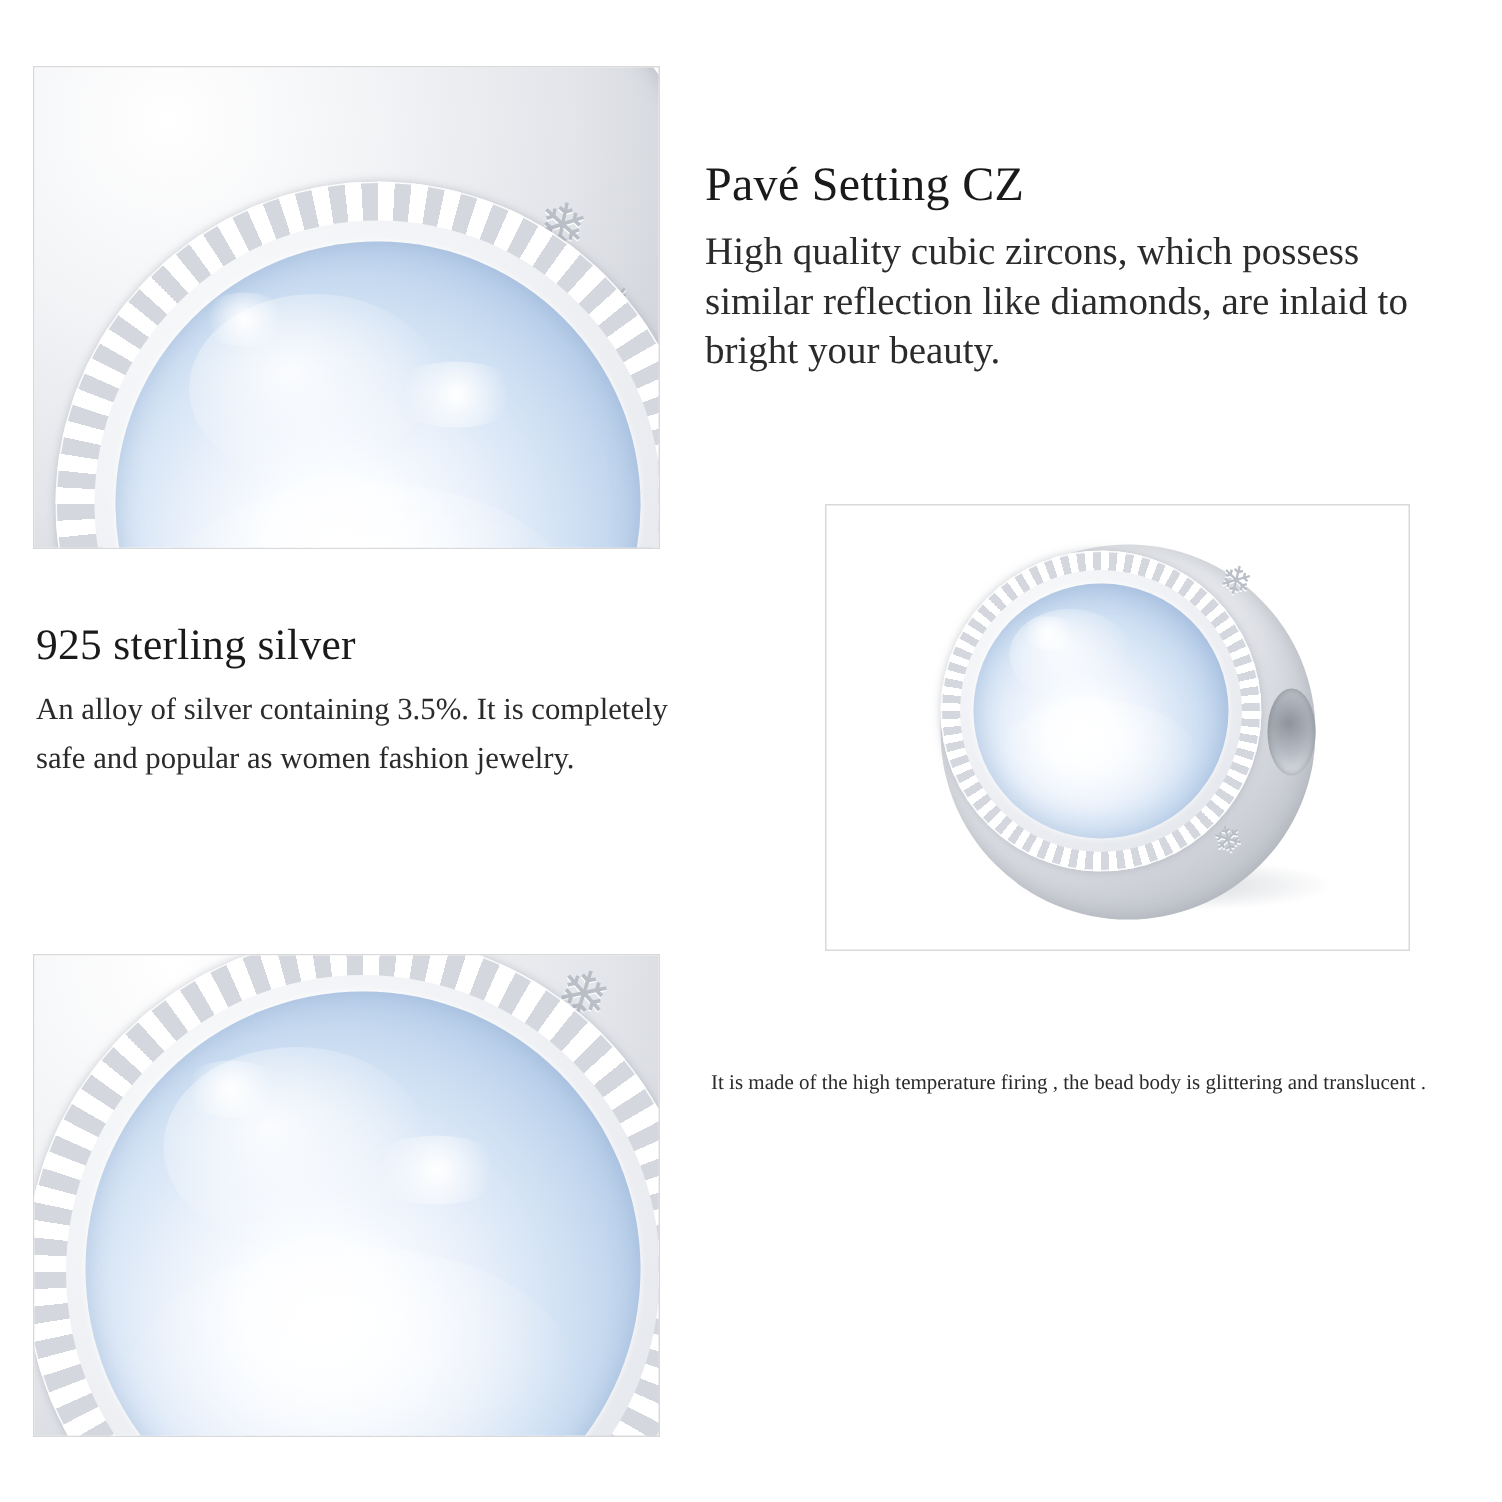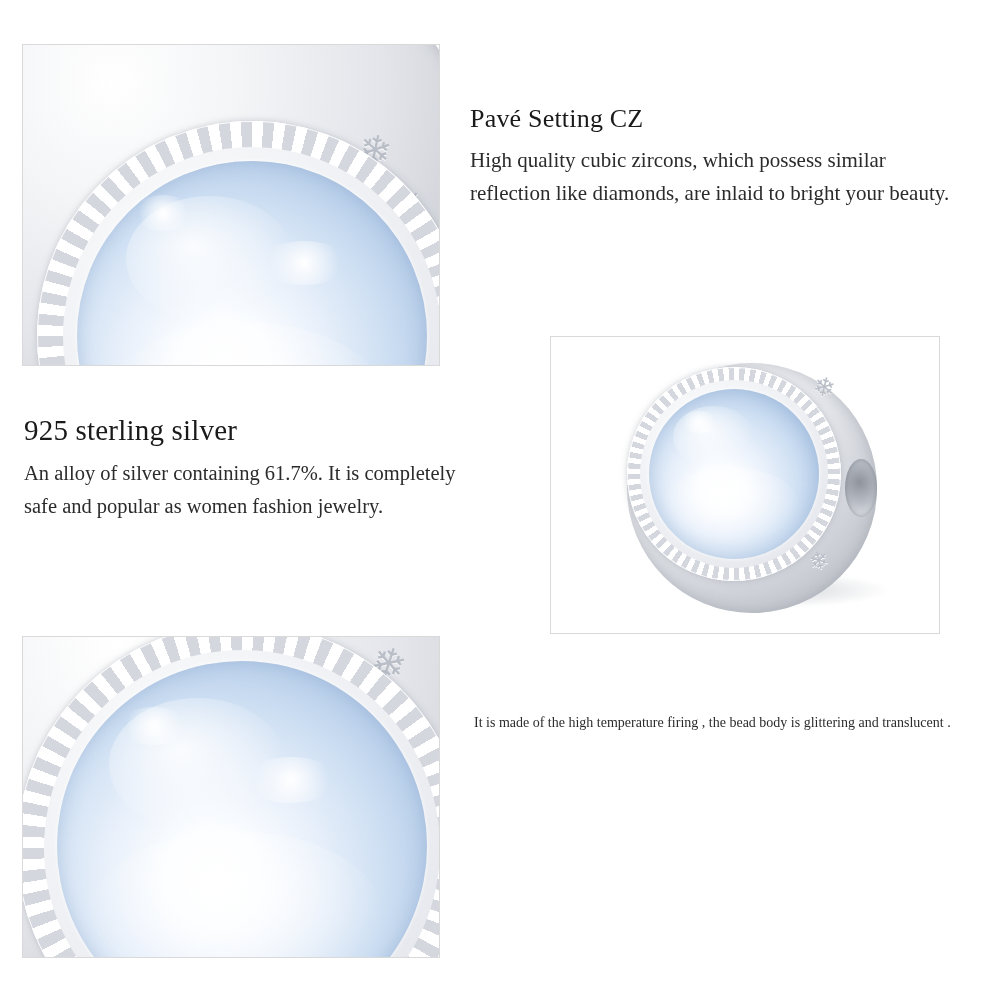--- a/index.html
+++ b/index.html
@@ -115,22 +115,22 @@
     font-weight: 400;
     color: #1a1a1a;
     letter-spacing: 0.2px;
   }
   .block p {
     margin: 0;
     color: #2b2b2b;
   }
 
   #b-pave { left: 470px; top: 104px; width: 500px; }
-  #b-pave h2 { font-size: 26px; }
-  #b-pave p { font-size: 21px; line-height: 33px; }
+  #b-pave h2 { font-size: 32px; }
+  #b-pave p { font-size: 26px; line-height: 33px; }
 
   #b-silver { left: 24px; top: 398px; width: 440px; }
   #b-silver h2 { font-size: 29px; margin-top: 16px; }
   #b-silver p { font-size: 20.5px; line-height: 33px; }
 
   #b-glass { left: 474px; top: 706px; width: 510px; }
   #b-glass h2 { font-size: 29px; }
   #b-glass p { font-size: 14px; line-height: 33px; font-family: Liberation Serif, serif; }
 </style>
 </head>
@@ -184,20 +184,20 @@
     </div>
   </div>
 
   <div class="block" id="b-pave">
     <h2>Pavé Setting CZ</h2>
     <p>High quality cubic zircons, which possess similar reflection like diamonds, are inlaid to bright your beauty.</p>
   </div>
 
   <div class="block" id="b-silver">
     <h2>925 sterling silver</h2>
-    <p>An alloy of silver containing 61.7%. It is completely safe and popular as women fashion jewelry.</p>
+    <p>An alloy of silver containing 3.5%. It is completely safe and popular as women fashion jewelry.</p>
   </div>
 
   <div class="block" id="b-glass">
     <p>It is made of the high temperature firing , the bead body is glittering and translucent .</p>
   </div>
 
 </div>
 
 </body></html>

